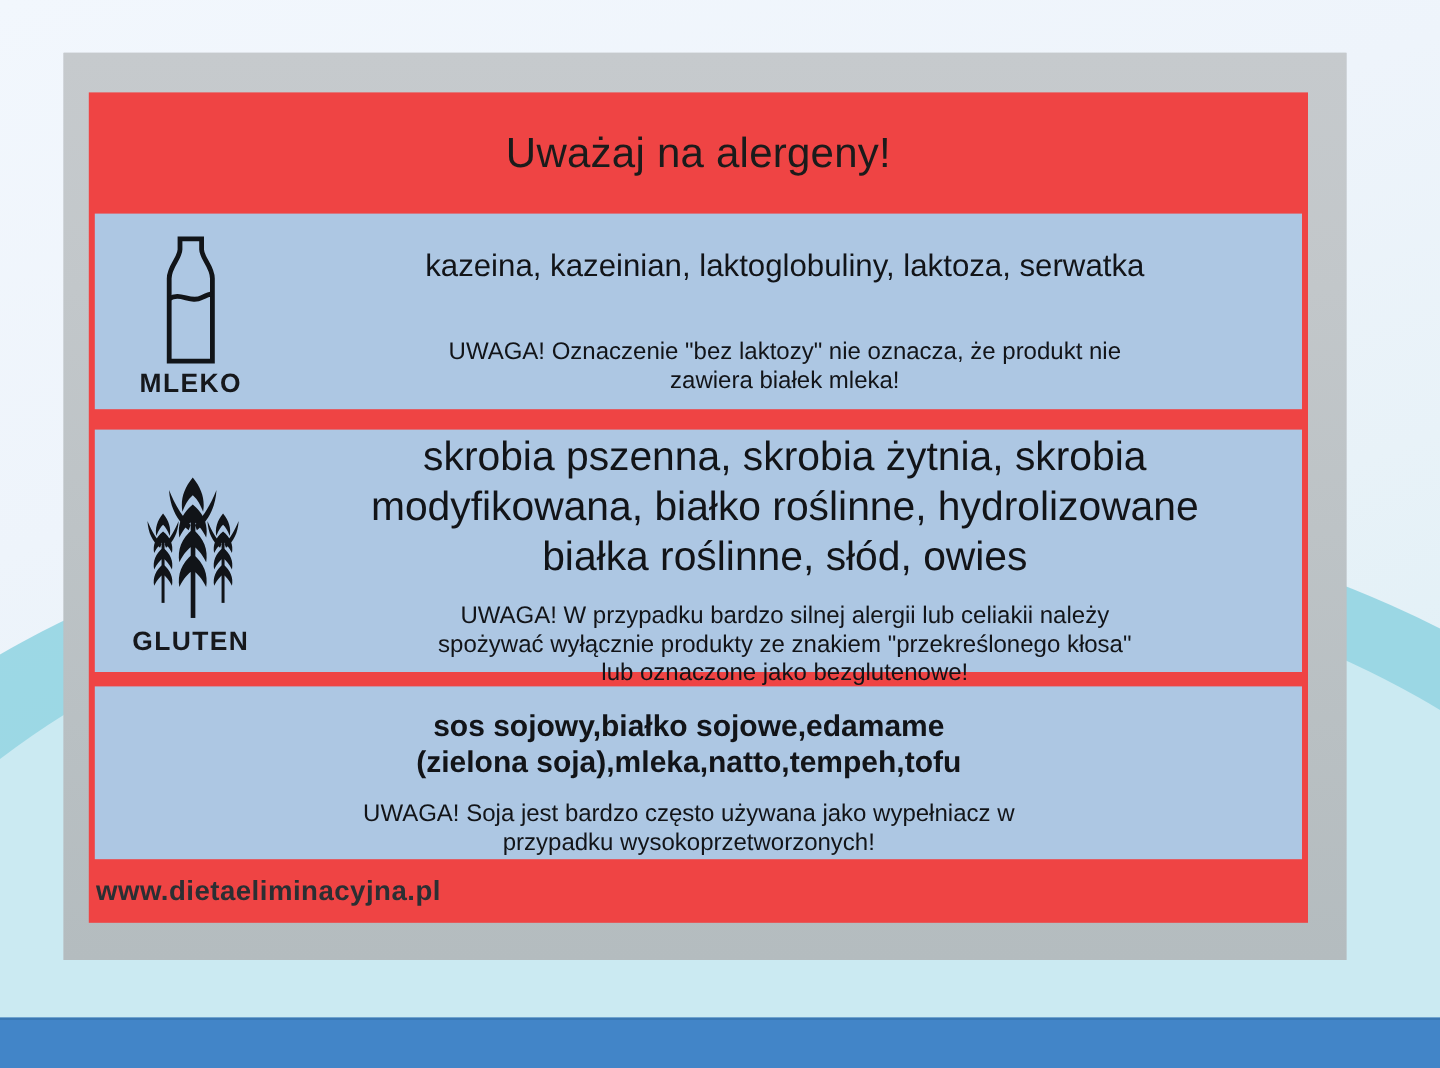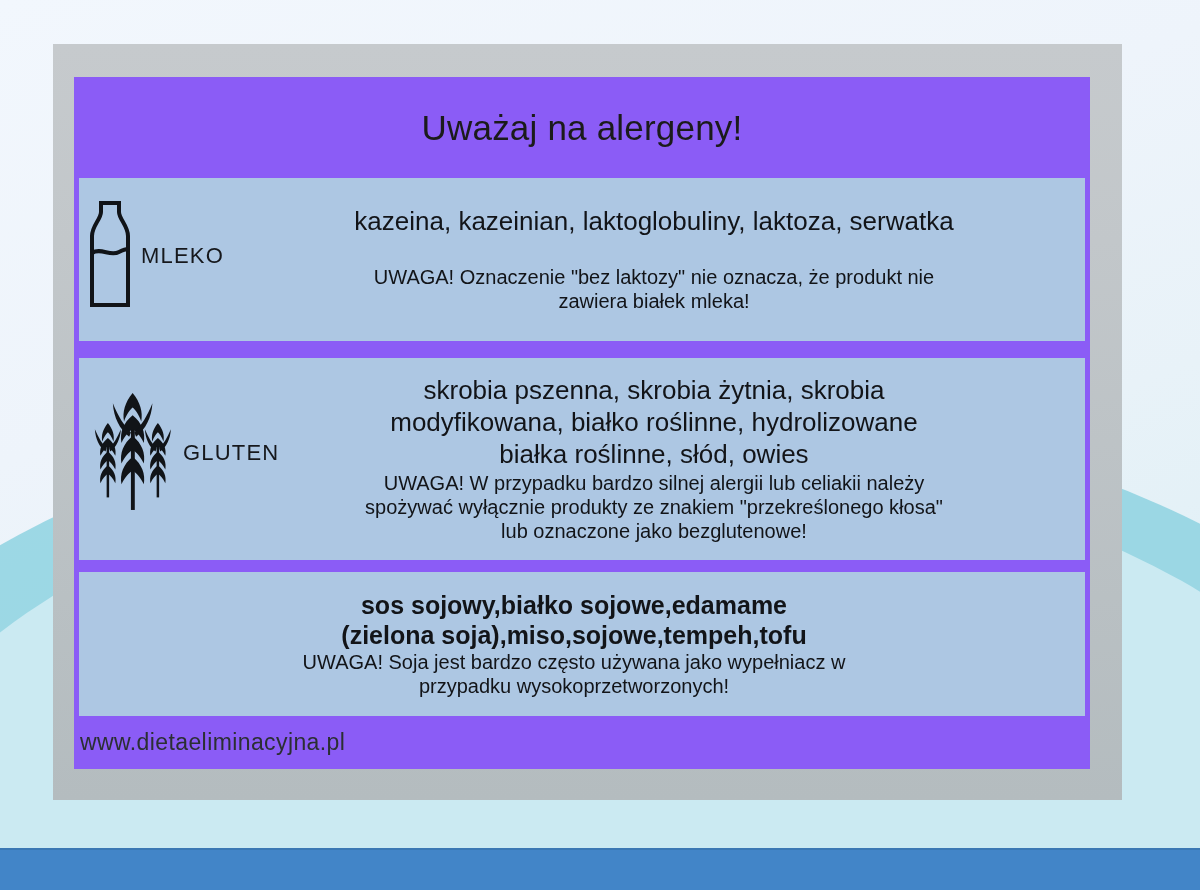--- a/index.html
+++ b/index.html
@@ -67,21 +67,21 @@
     background: linear-gradient(180deg,#c6cacd 0%, #c2c7ca 26%, #b4bcbf 100%);
   }
 
   
   .card {
     position: absolute;
     left: 74px;
     top: 77px;
     width: 1016px;
     height: 692px;
-    background: #8b5cf6;
+    background: #ef4444;
     box-sizing: border-box;
   }
 
   
   .title {
     position: absolute;
     left: 0;
     top: 0;
     width: 100%;
     height: 101px;
@@ -105,25 +105,26 @@
     box-sizing: border-box;
   }
   .row-milk   { top: 101px; height: 163px; }
   .row-gluten { top: 281px; height: 202px; }
   .row-soy    { top: 495px; height: 144px; }
 
   .icon-cell {
     width: 160px;
     flex: 0 0 160px;
     display: flex;
-    flex-direction: row;
-    align-items: center;
-    justify-content: flex-start;
+    flex-direction: column;
+    align-items: center;
+    justify-content: flex-end;
     padding-bottom: 6px;
     box-sizing: border-box;
+    font-weight: bold;
   }
   .row-milk   .icon-cell { padding-bottom: 10px; }
   .row-gluten .icon-cell { padding-bottom: 14px; }
   .row-soy    .icon-cell { padding-bottom: 14px; }
 
   .icon-art { display: block; }
   .icon-label {
     font-size: 22px;
     color: #16181c;
     letter-spacing: 1.2px;
@@ -138,23 +139,23 @@
     align-items: center;
     justify-content: center;
     padding: 4px 16px 4px 0;
     box-sizing: border-box;
     text-align: center;
     color: #121418;
   }
   .primary {
     font-size: 26px;
     line-height: 1.22;
-    margin: 0;
-  }
-  .row-gluten .primary { font-size: 26px; }
+    margin: 16px;
+  }
+  .row-gluten .primary { font-size: 34px; }
   .row-soy .primary { font-size: 25px; line-height: 1.2; font-weight: bold; }
 
   .note {
     font-size: 20px;
     line-height: 1.2;
     margin: 0;
   }
   .row-milk   .note { margin-top: 28px; }
   .row-gluten .note { font-size: 20px;}
   .row-soy    .note { }
@@ -168,20 +169,21 @@
     height: 53px;
     display: flex;
     align-items: center;
     padding-left: 6px;
     box-sizing: border-box;
   }
   .footer-url {
     font-size: 23px;
     color: #2b2f33;
     letter-spacing: .4px;
+    font-weight: bold;
   }
 </style>
 </head>
 <body>
 
 <div class="bg-layer">
   <div class="bg-blob-teal"></div>
   <div class="bg-blob-pale"></div>
   <div class="bg-bottom-bar"></div>
 </div>
@@ -266,21 +268,21 @@
         <span>spożywać wyłącznie produkty ze znakiem "przekreślonego kłosa"</span><br>
         <span>lub oznaczone jako bezglutenowe!</span>
       </p>
     </div>
   </div>
 
   <div class="row row-soy">
     <div class="text-cell">
       <p class="primary">
         <span>sos sojowy,białko sojowe,edamame</span><br>
-        <span>(zielona soja),miso,sojowe,tempeh,tofu</span>
+        <span>(zielona soja),mleka,natto,tempeh,tofu</span>
       </p>
       <p class="note">
         <span>UWAGA! Soja jest bardzo często używana jako wypełniacz w</span><br>
         <span>przypadku wysokoprzetworzonych!</span>
       </p>
     </div>
   </div>
 
   <div class="footer">
     <span class="footer-url">www.dietaeliminacyjna.pl</span>

